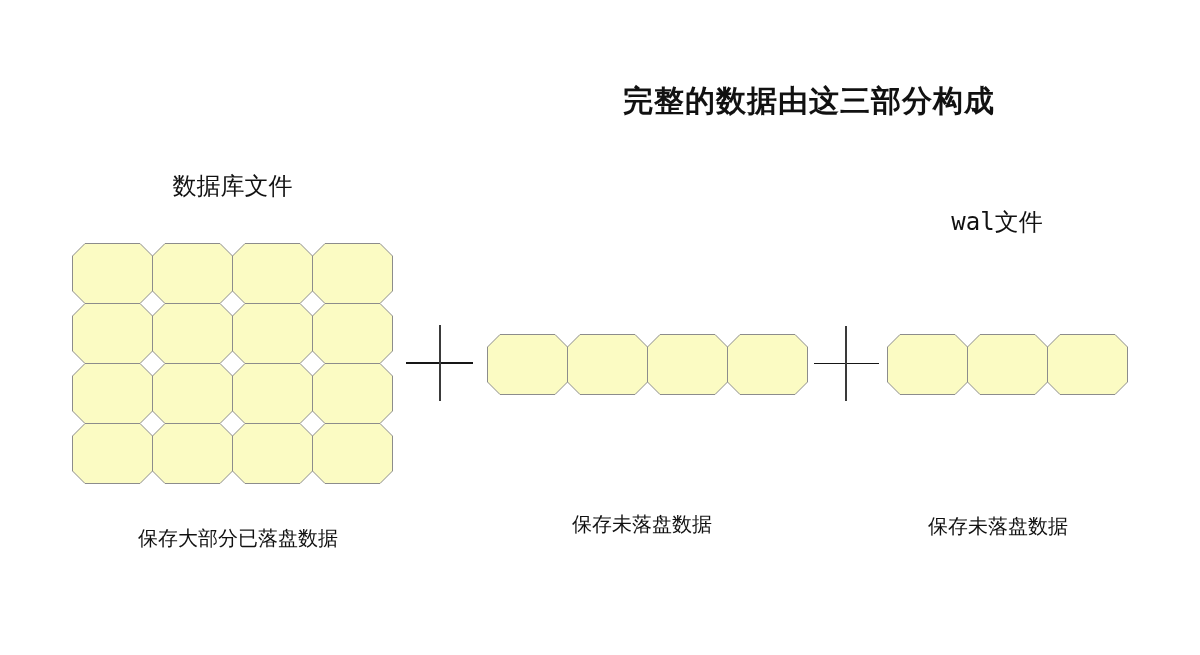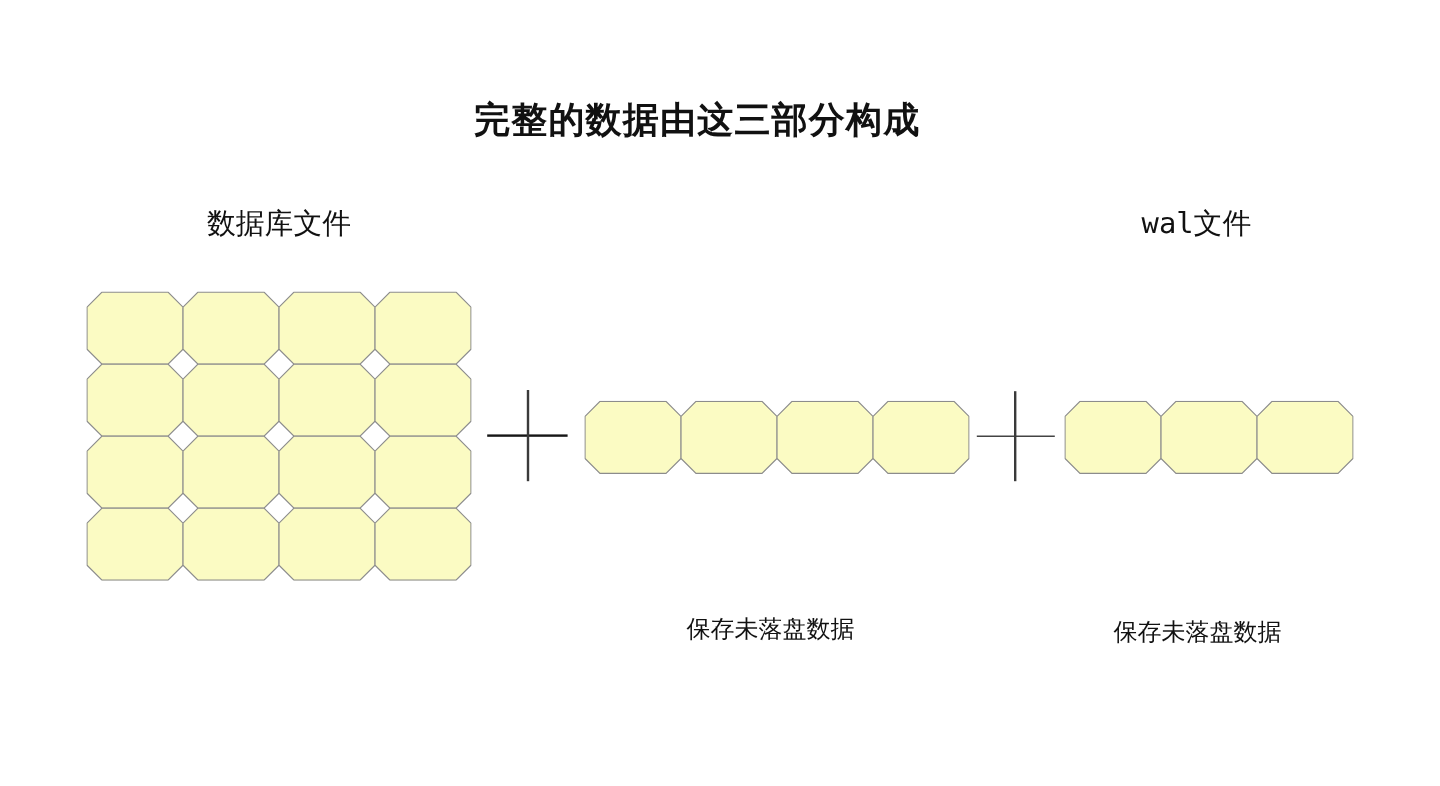--- a/index.html
+++ b/index.html
@@ -1,29 +1,29 @@
 <!DOCTYPE html>
 <html><head>
 <meta charset="utf-8">
 <style>
   html,body{margin:0;padding:0;background:#fff;}
   .canvas{
     position:relative;width:1200px;height:655px;background:#fff;overflow:hidden;
     font-family:"DejaVu Sans","Liberation Sans",sans-serif;color:#111;
   }
   .title{
-    position:absolute;left:395px;top:83px;width:600px;text-align:left;
+    position:absolute;left:395px;top:83px;width:600px;text-align:right;
     font-size:30px;font-weight:700;letter-spacing:1px;line-height:36px;
   }
   .sec-label{
     position:absolute;font-size:24px;line-height:24px;text-align:center;top:174px;
   }
   .lbl-database{left:72px;width:321px;}
   .lbl-journal{left:477px;width:320px;}
-  .lbl-wal{left:837px;width:320px;font-family:"DejaVu Sans Mono","Liberation Mono","DejaVu Sans",monospace;}
+  .lbl-wal{left:837px;width:320px;font-family:"DejaVu Sans Mono","Liberation Mono","DejaVu Sans",monospace;margin-top:36px;}
   .grid{position:absolute;}
   .grid-database{left:72px;top:243px;width:321px;height:241px;}
   .grid-journal{left:487px;top:334px;width:321px;height:61px;}
   .grid-wal{left:887px;top:334px;width:241px;height:61px;}
   .page-cell{position:absolute;display:block;}
   .plus{position:absolute;}
   .plus-1{left:406px;top:325px;width:67px;height:76px;}
   .plus-2{left:814px;top:326px;width:65px;height:75px;}
   .plus .h{position:absolute;left:0;right:0;top:50%;height:1.6px;margin-top:-0.8px;background:#161616;}
   .plus-1 .v{position:absolute;top:0;bottom:0;left:33.2px;width:1.6px;background:#3a3a3a;}
@@ -126,20 +126,24 @@
     <div class="h" style="background: rgb(22, 22, 22);"></div>
     <div class="v"></div>
     <span class="op-symbol">+</span>
   </div>
   <div class="plus plus-2">
     <div class="h" style="background: rgb(22, 22, 22);"></div>
     <div class="v"></div>
     <span class="op-symbol">+</span>
   </div>
 
+  <div class="caption cap-database">
+    <div>保存大部分已落盘数据</div>
+    <div></div>
+  </div>
   <div class="caption cap-journal">
     <div>保存未落盘数据</div>
   </div>
   <div class="caption cap-wal">
     <div>保存未落盘数据</div>
   </div>
 
 </div>
 
 </body></html>

